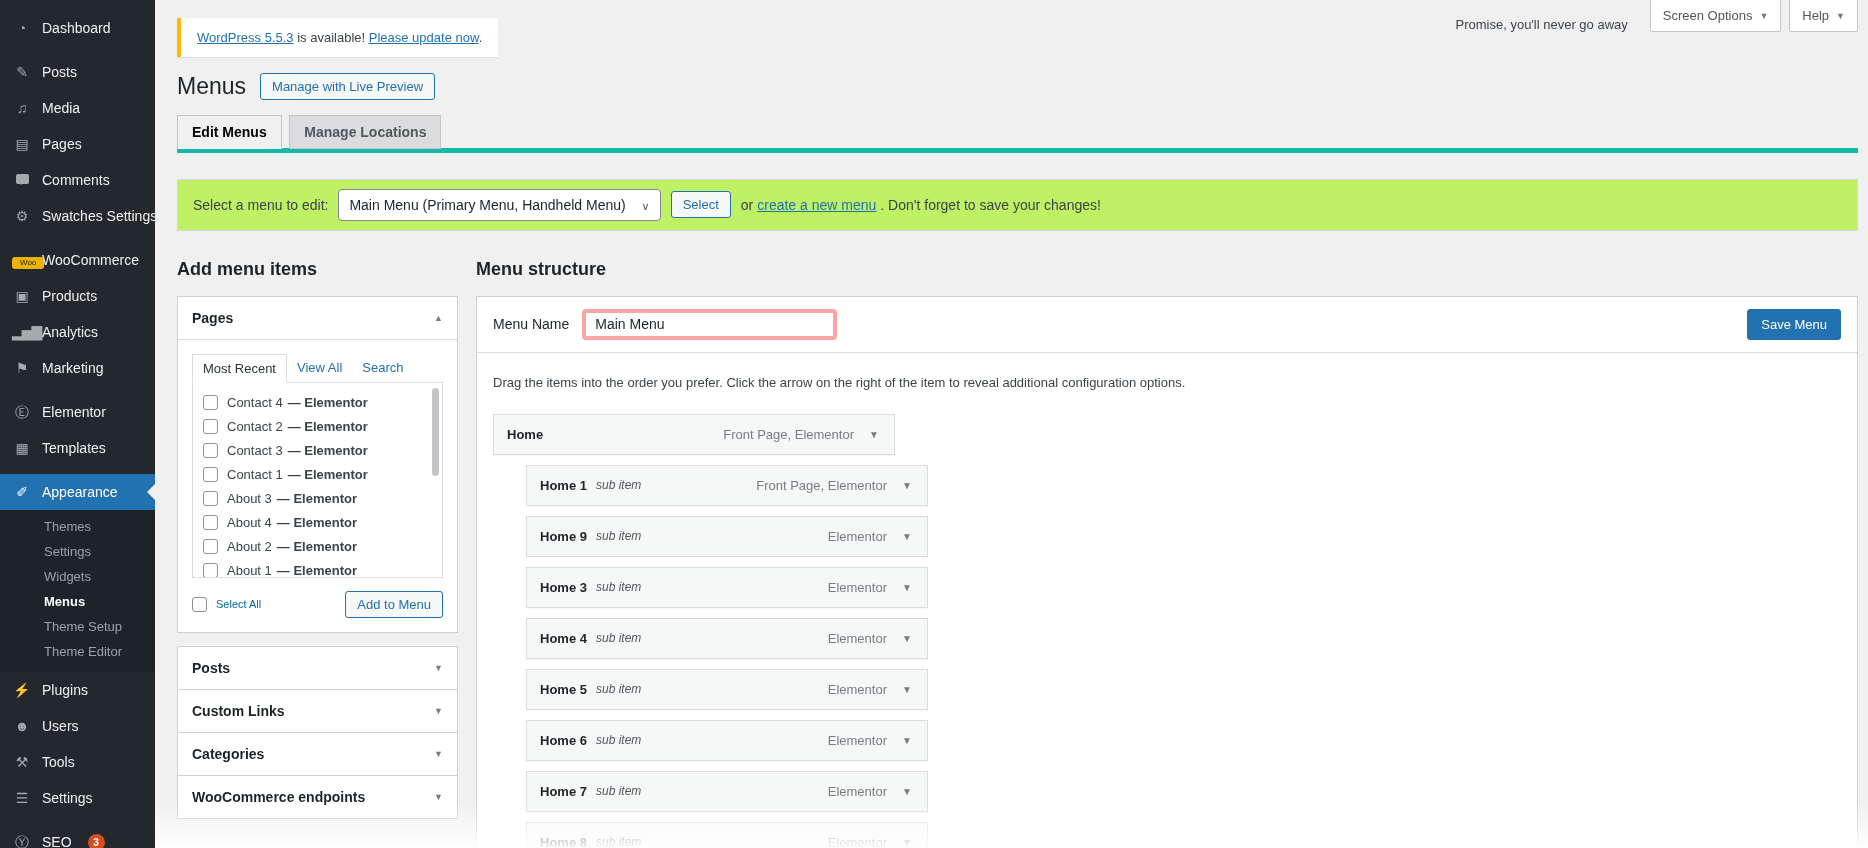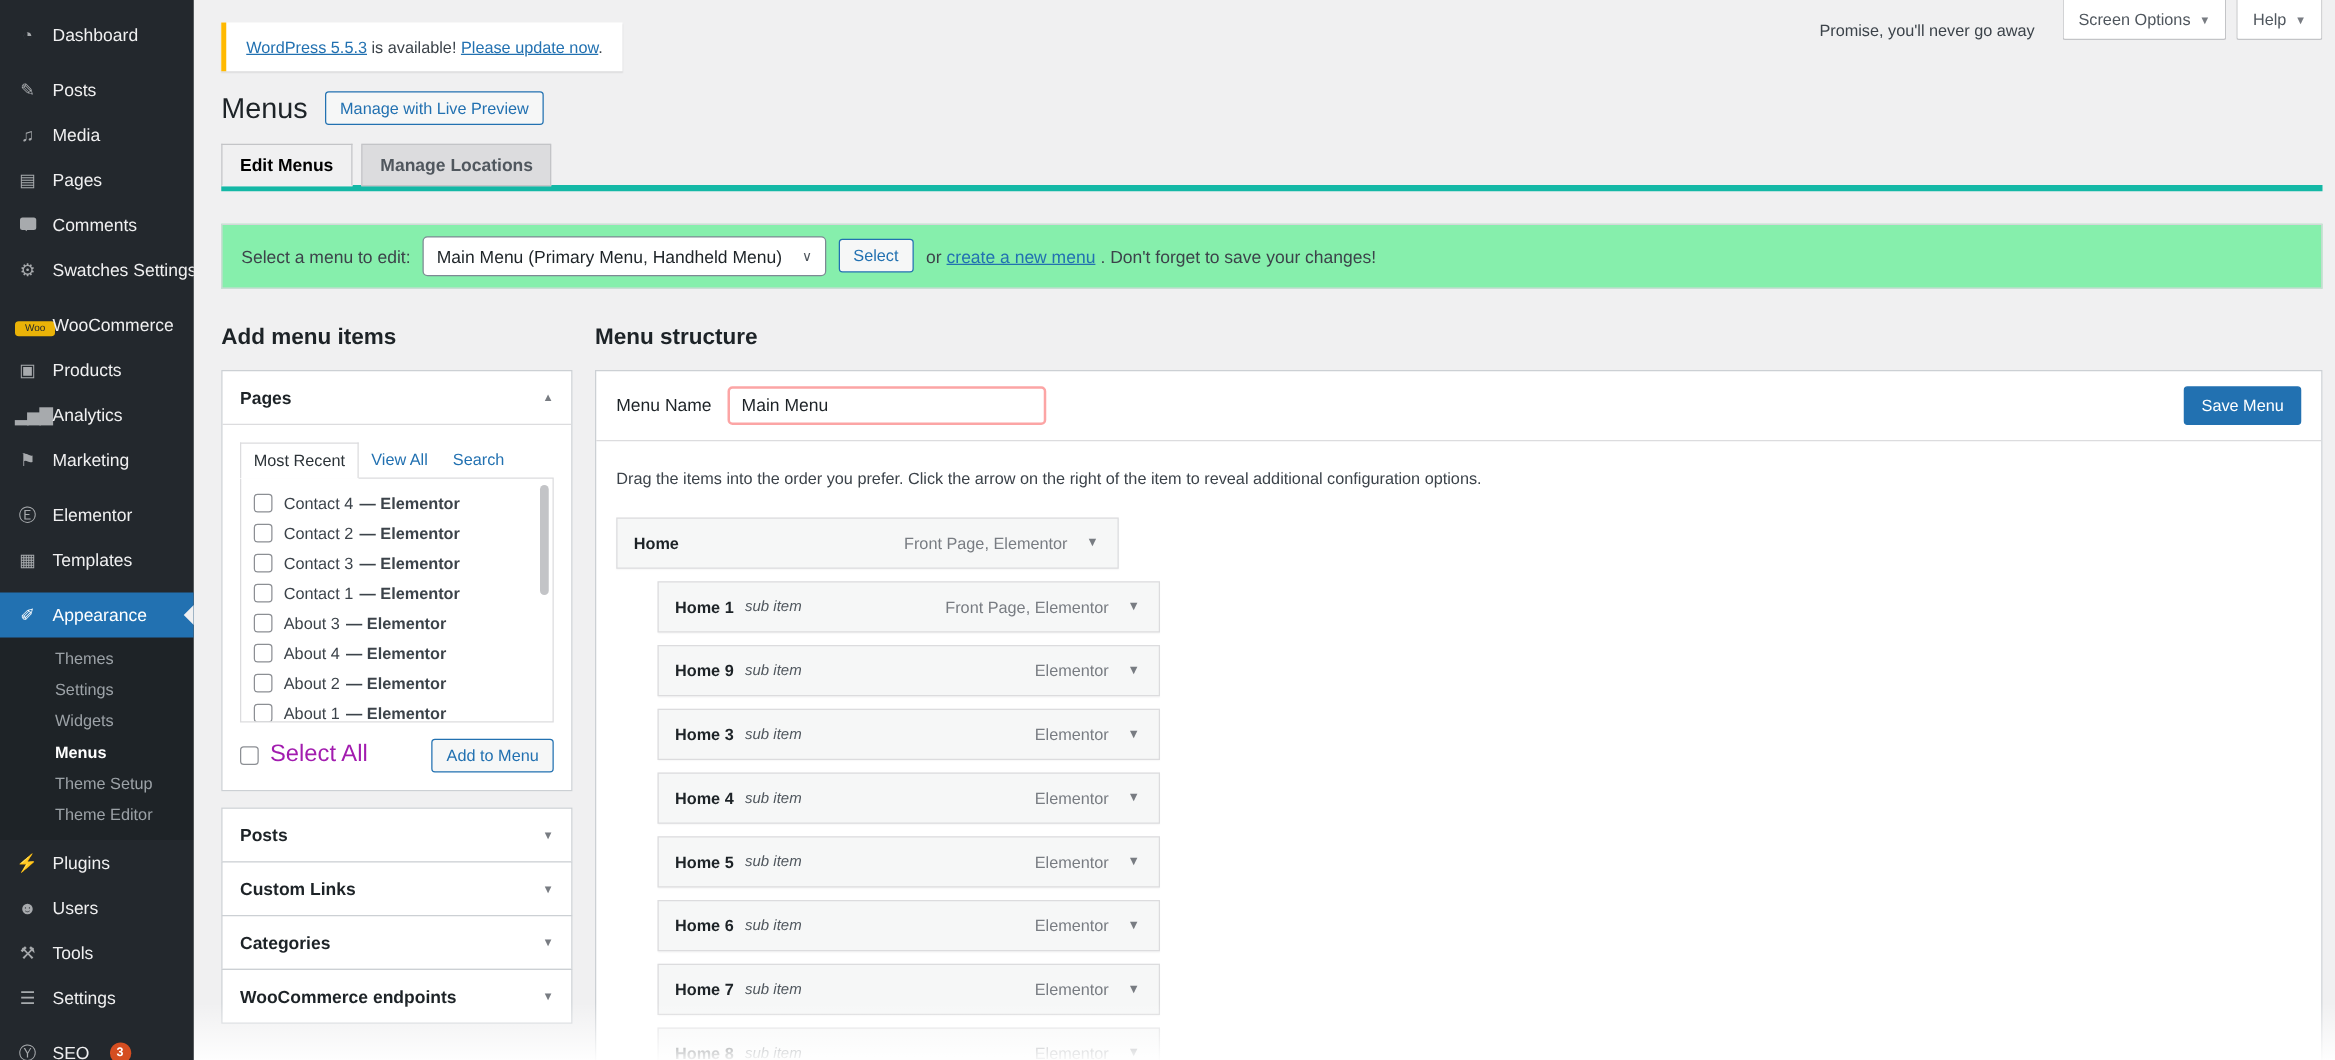--- a/index.html
+++ b/index.html
@@ -47,21 +47,21 @@
   .title-row{margin-top:16px;display:flex;align-items:center;gap:14px}
   h1{font-size:23px;font-weight:400;color:#1d2327;margin:0;line-height:1.2}
   .btn-outline{background:#f6f7f7;border:1px solid #2271b1;color:#2271b1;border-radius:3px;
                padding:5px 11px;font-size:13px;cursor:pointer;font-family:inherit}
 
   .tabs{margin-top:14px;border-bottom:5px solid #14b8a6}
   .nav-tab{display:inline-block;border:1px solid #c3c4c7;margin:0 4px -1px 0;padding:8px 14px;
            font-size:14px;font-weight:600;color:#50575e;background:#dcdcde;cursor:pointer}
   .nav-tab.active{background:#f0f0f1;color:#000;border-bottom:1px solid #f0f0f1}
 
-  .manage-row{margin-top:26px;background:#86efac;border:1px solid #d5d7da;padding:9px 15px;
+  .manage-row{margin-top:26px;background:#bef264;border:1px solid #d5d7da;padding:9px 15px;
               display:flex;align-items:center;gap:10px;font-size:14px;color:#3c434a}
   .select-box{position:relative;border:1px solid #7e8993;border-radius:4px;background:#fff;
               padding:6px 34px 6px 10px;font-size:14px;color:#1d2327;min-width:290px;cursor:pointer;line-height:18px}
   .select-box .chev{position:absolute;right:10px;top:7px;color:#50575e;font-size:11px}
 
   .cols{display:flex;gap:18px;margin-top:28px;align-items:flex-start}
   .col-left{width:281px;flex:none}
   .col-right{flex:1}
   h2.section{font-size:18px;font-weight:600;color:#1d2327;margin:0 0 16px}
 
@@ -78,31 +78,31 @@
 
   .page-list{border:1px solid #dcdcde;height:196px;overflow:hidden;padding:8px 12px 0 10px;position:relative;background:#fff}
   .page-row{display:flex;align-items:center;height:24px;font-size:13px;color:#3c434a;cursor:pointer}
   input.cb{appearance:none;-webkit-appearance:none;width:15px;height:15px;border:1px solid #8c8f94;
            border-radius:3px;background:#fff;margin:0;flex:none;cursor:pointer}
   .page-row .pt{margin-left:9px}
   .page-row .state{font-weight:bold;margin-left:5px}
   .scroll-thumb{position:absolute;right:3px;top:5px;width:7px;height:88px;background:#c3c4c7;border-radius:4px;cursor:pointer}
 
   .selectall-row{display:flex;align-items:center;margin-top:13px}
-  .selectall-row .sa-lb{margin-left:9px;font-size:19px;color:#a21caf;cursor:pointer}
+  .selectall-row .sa-lb{margin-left:9px;font-size:11px;color:#0369a1;cursor:pointer}
   .selectall-row .btn-outline{margin-left:auto}
 
   .accordions{margin-top:13px}
   .acc{background:#fff;border:1px solid #ccd0d4;margin-top:-1px;display:flex;align-items:center;
        justify-content:space-between;padding:13px 14px;font-size:14px;font-weight:600;color:#1d2327;cursor:pointer}
   .acc:first-child{margin-top:0}
 
   .ms-head{display:flex;align-items:center;padding:12px 16px;border-bottom:1px solid #dcdcde}
   .ms-head .lbl{font-size:14px;color:#1d2327;margin-right:13px}
-  .name-input{width:255px;height:31px;border:2px solid #fca5a5;border-radius:4px;padding:0 9px;
+  .name-input{width:255px;height:31px;border:4px solid #fca5a5;border-radius:4px;padding:0 9px;
               font-size:14px;font-family:inherit;color:#1d2327;background:#fff}
   .btn-primary{margin-left:auto;background:#2271b1;border:1px solid #2271b1;color:#fff;border-radius:3px;
                padding:7px 13px;font-size:13px;cursor:pointer;font-family:inherit}
   .ms-body{padding:16px}
   .instructions{font-size:13px;color:#3c434a;margin:6px 0 24px}
 
   .menu-bar{width:402px;height:41px;background:#f6f7f7;border:1px solid #dcdcde;display:flex;
             align-items:center;padding:0 0 0 13px;margin-bottom:10px;cursor:move;box-shadow:0 1px 1px rgba(0,0,0,.03)}
   .menu-bar.sub{margin-left:33px}
   .mb-name{font-size:13px;font-weight:600;color:#1d2327}

